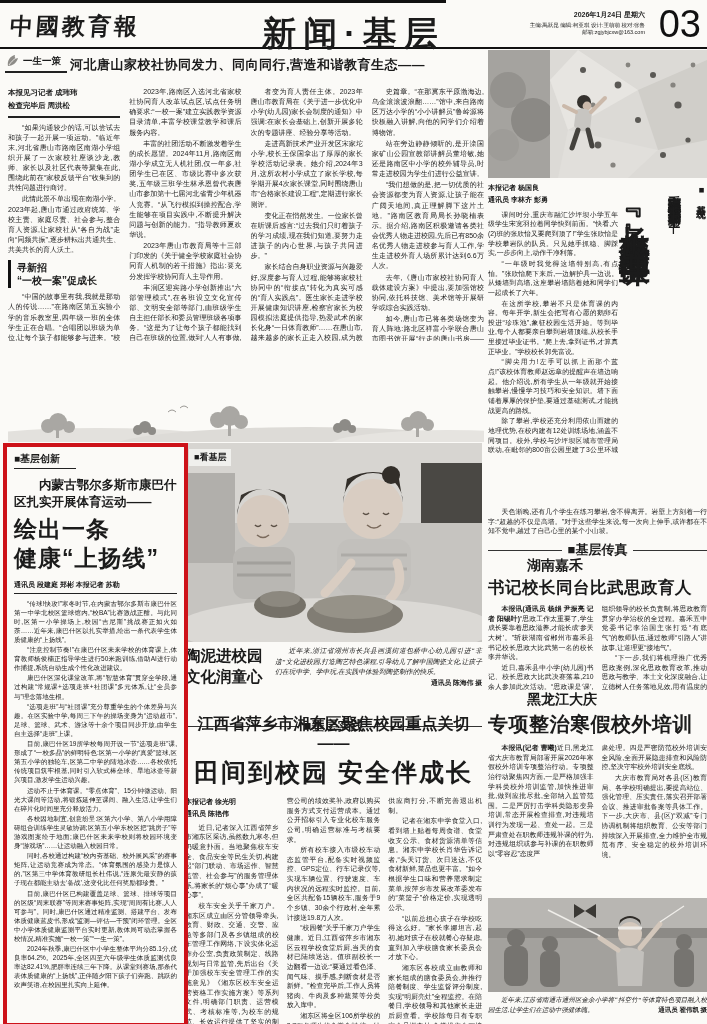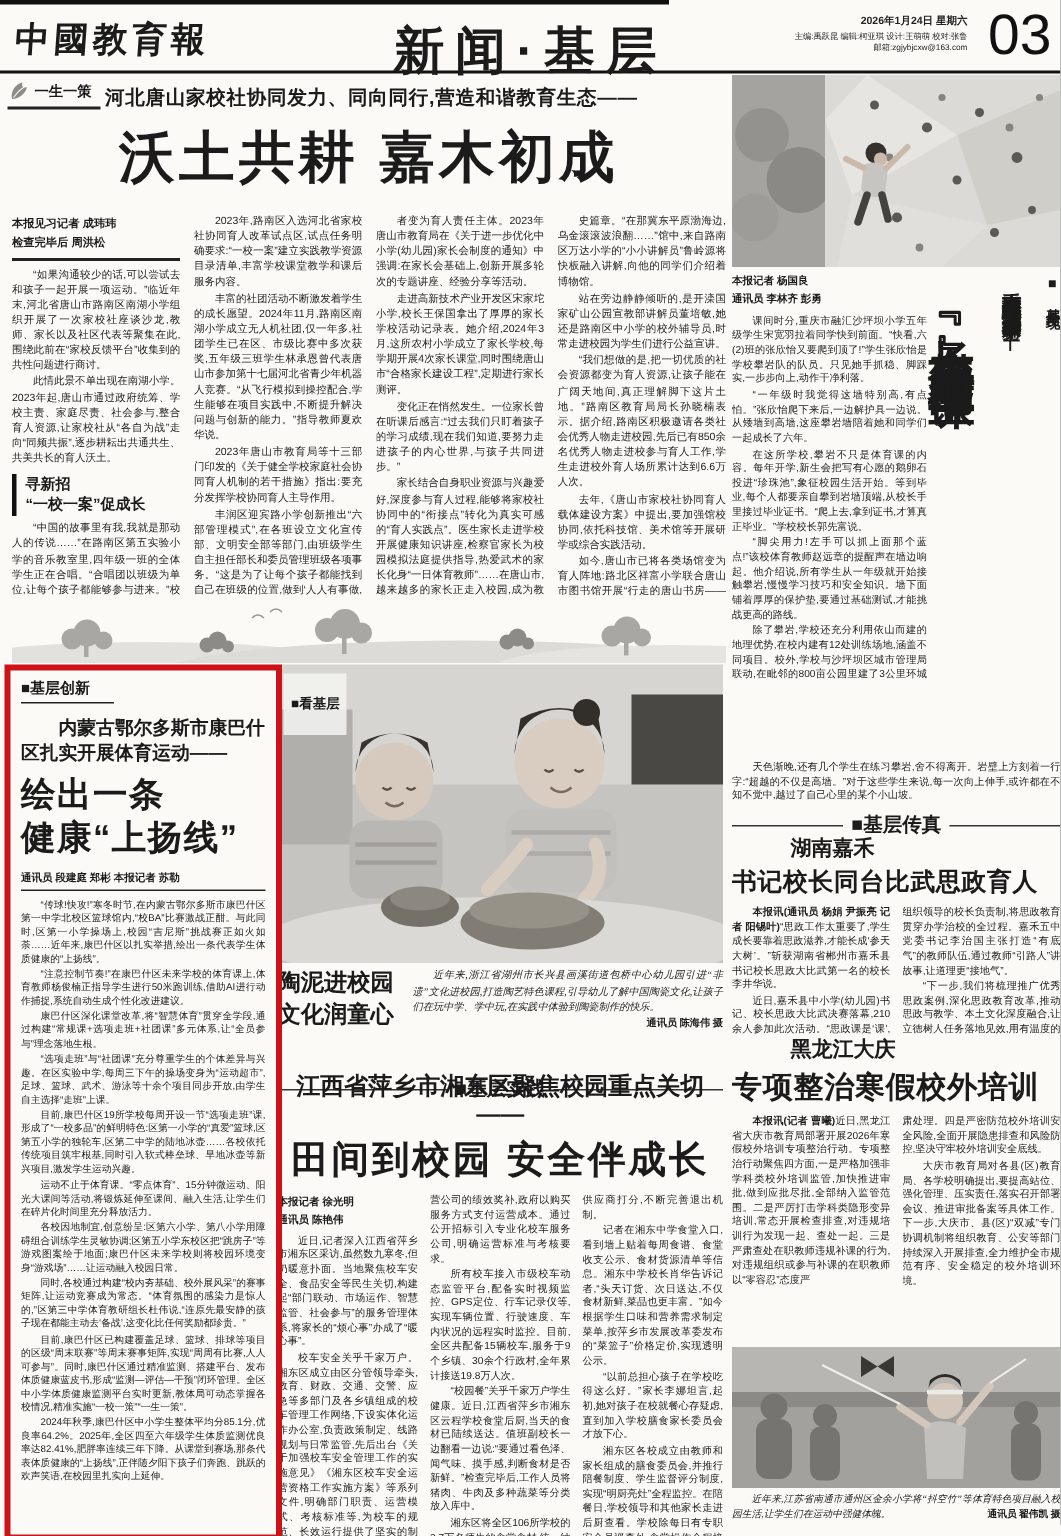--- a/index.html
+++ b/index.html
@@ -58,21 +58,21 @@
 
   
   .brief{position:absolute;left:488px;width:219px;}
   .b-region{font-size:14px;font-weight:bold;margin-bottom:2px;margin-left:39px;}
   .b-headline{font-weight:900;letter-spacing:.5px;}
   .b-cols{display:flex;gap:8px;margin-top:5px;overflow:hidden;font-size:6.8px;line-height:1.42;}
   .b-col{flex:1;overflow:hidden;}
 
   
   .photo-mid{position:absolute;left:185px;top:443px;width:297px;height:199px;}
-  .photo-badge{position:absolute;left:4px;top:6px;background:rgba(245,245,242,.85);padding:14px 5px;
+  .photo-badge{position:absolute;left:4px;top:6px;background:rgba(245,245,242,.85);padding:2px 5px;
                font-size:9px;font-weight:bold;}
   .cap-mid{position:absolute;left:185px;top:646px;width:297px;display:flex;gap:8px;}
   .cap-title{width:82px;font-size:15.5px;font-weight:900;line-height:1.35;}
   .cap-text{flex:1;font-size:6.8px;line-height:1.55;font-family:"Liberation Serif",serif;
             font-style:italic;text-align:justify;text-indent:2em;}
   .credit{font-weight:bold;font-style:normal;display:block;text-align:right;}
 
   
   .tianjian{position:absolute;left:185px;top:714px;width:297px;height:310px;overflow:hidden;}
   .t-kicker{text-align:center;font-size:16px;font-weight:bold;}
@@ -115,21 +115,20 @@
   <div class="special">
     <svg width="14" height="14" viewBox="0 0 14 14">
       <path d="M2 12 C1 7 4 2 9 1 C8 4 10 5 12 4 C11 9 6 12 2 12 Z" fill="#8e8c88"></path>
       <path d="M3 11 C5 8 7 6 10 4" stroke="#f5f4f0" stroke-width="0.8" fill="none"></path>
     </svg>
     <span class="txt">一生一策</span>
   </div>
 
   <div class="main-article">
     <div class="m-kicker">河北唐山家校社协同发力、同向同行,营造和谐教育生态——</div>
-    <div class="m-headline">沃土共耕 嘉木初成</div>
     <div class="m-cols">
       <div class="m-col">
         <div class="byline-block">
           <div>本报见习记者 成玮玮</div>
           <div>检查完毕后 周洪松</div>
         </div>
         <p class="bp">“如果沟通较少的话,可以尝试去和孩子一起开展一项运动。”临近年末,河北省唐山市路南区南湖小学组织开展了一次家校社座谈沙龙,教师、家长以及社区代表等聚集在此,围绕此前在“家校反馈平台”收集到的共性问题进行商讨。</p>
         <p class="bp">此情此景不单出现在南湖小学。2023年起,唐山市通过政府统筹、学校主责、家庭尽责、社会参与,整合育人资源,让家校社从“各自为战”走向“同频共振”,逐步耕耘出共通共生、共美共长的育人沃土。</p>
         <div class="subhead">
           <span class="s1">寻新招</span>

